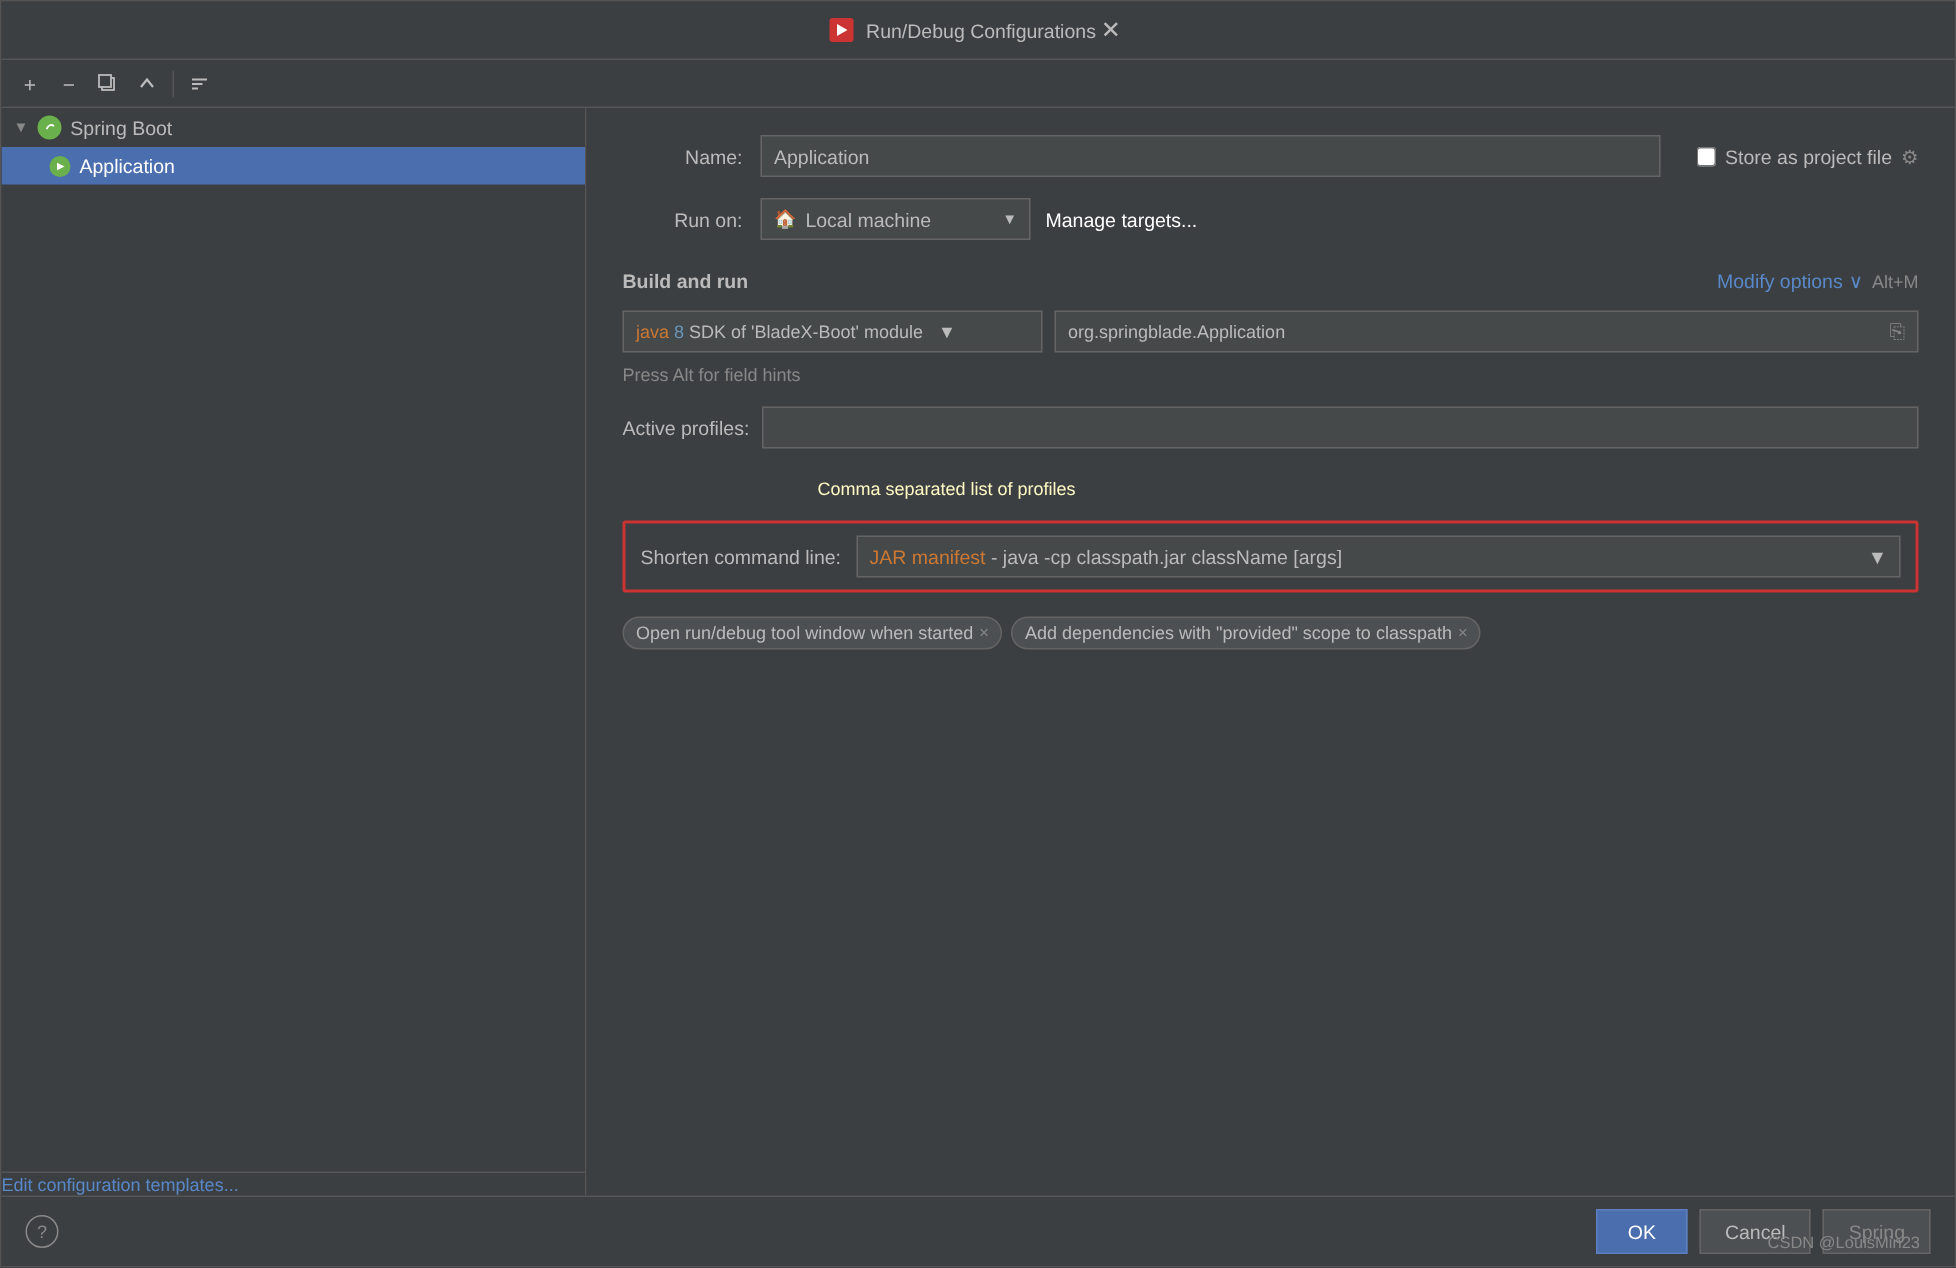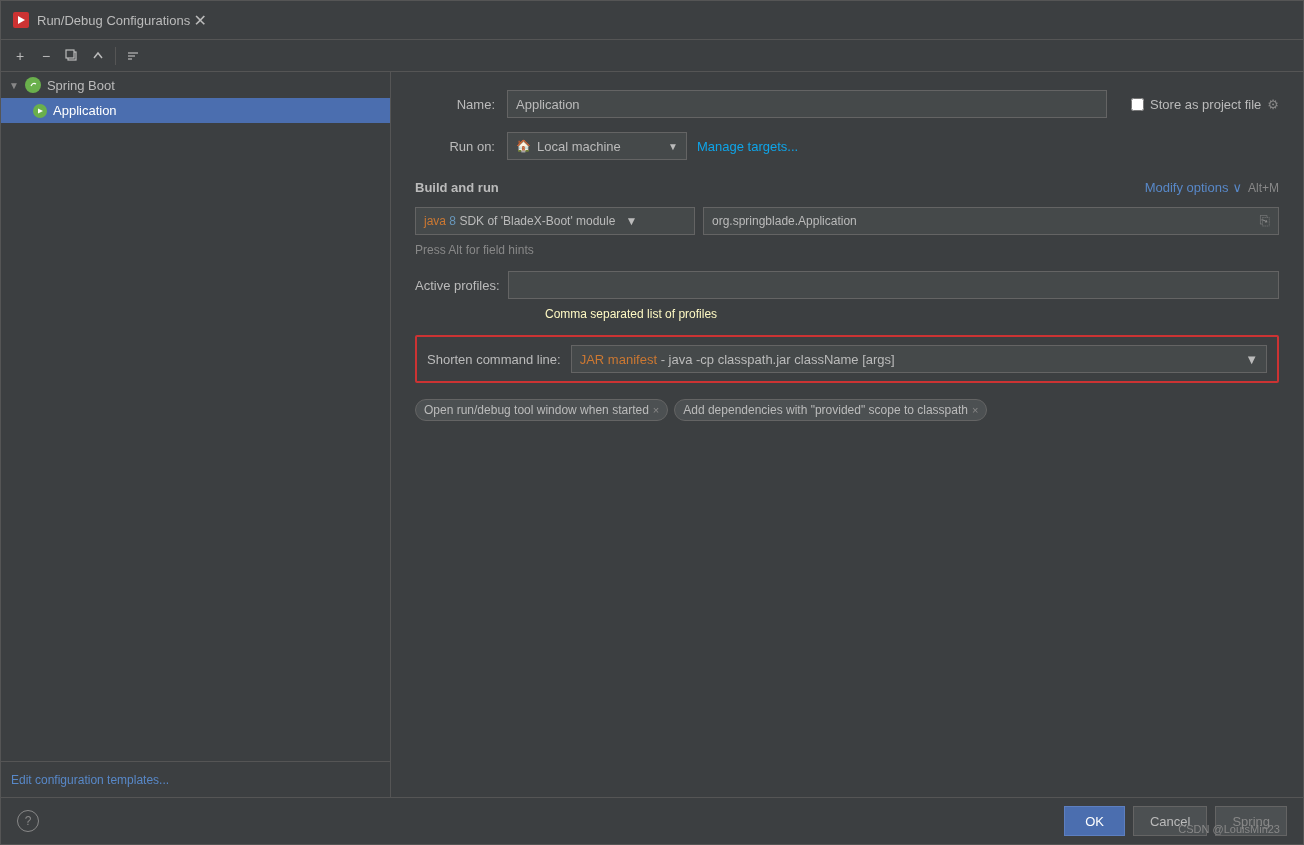--- a/index.html
+++ b/index.html
@@ -19,21 +19,21 @@
       background: #3c3f41;
       display: flex;
       flex-direction: column;
       border: 1px solid #555;
     }
     .title-bar {
       background: #3c3f41;
       padding: 19px 12px;
       display: flex;
       align-items: center;
-      justify-content: flex-start;
+      justify-content: center;
       border-bottom: 1px solid #555;
       height: 20px;
     }
     .title-bar-left {
       display: flex;
       align-items: center;
       gap: 8px;
     }
     .title-icon {
       width: 16px;
@@ -128,21 +128,20 @@
       border-radius: 50%;
       display: flex;
       align-items: center;
       justify-content: center;
       font-size: 8px;
       color: white;
       flex-shrink: 0;
     }
     .sidebar-footer {
       margin-top: auto;
-      padding: 10px;
       border-top: 1px solid #555;
     }
     .sidebar-footer a {
       color: #5888c8;
       text-decoration: none;
       font-size: 12px;
       cursor: pointer;
     }
     .right-panel {
       flex: 1;
@@ -212,21 +211,21 @@
       align-items: center;
       gap: 6px;
       cursor: pointer;
       min-width: 180px;
     }
     .dropdown-btn .arrow {
       margin-left: auto;
       font-size: 10px;
     }
     .manage-targets {
-      color: #0ea5e9;
+      color: #ffffff;
       cursor: pointer;
       text-decoration: none;
     }
     .run-description {
       color: #888;
       font-size: 12px;
       margin-left: 92px;
       margin-bottom: 16px;
       line-height: 1.5;
     }
@@ -303,21 +302,21 @@
     }
     .press-alt-hint {
       color: #888;
       font-size: 12px;
       margin-left: 0;
       margin-bottom: 14px;
     }
     .active-profiles-row {
       display: flex;
       align-items: center;
-      margin-bottom: 8px;
+      margin-bottom: 20px;
     }
     .field-label {
       color: #bbbbbb;
       margin-right: 8px;
       white-space: nowrap;
     }
     .profiles-input {
       background: #45494a;
       border: 1px solid #646464;
       color: #bbbbbb;

